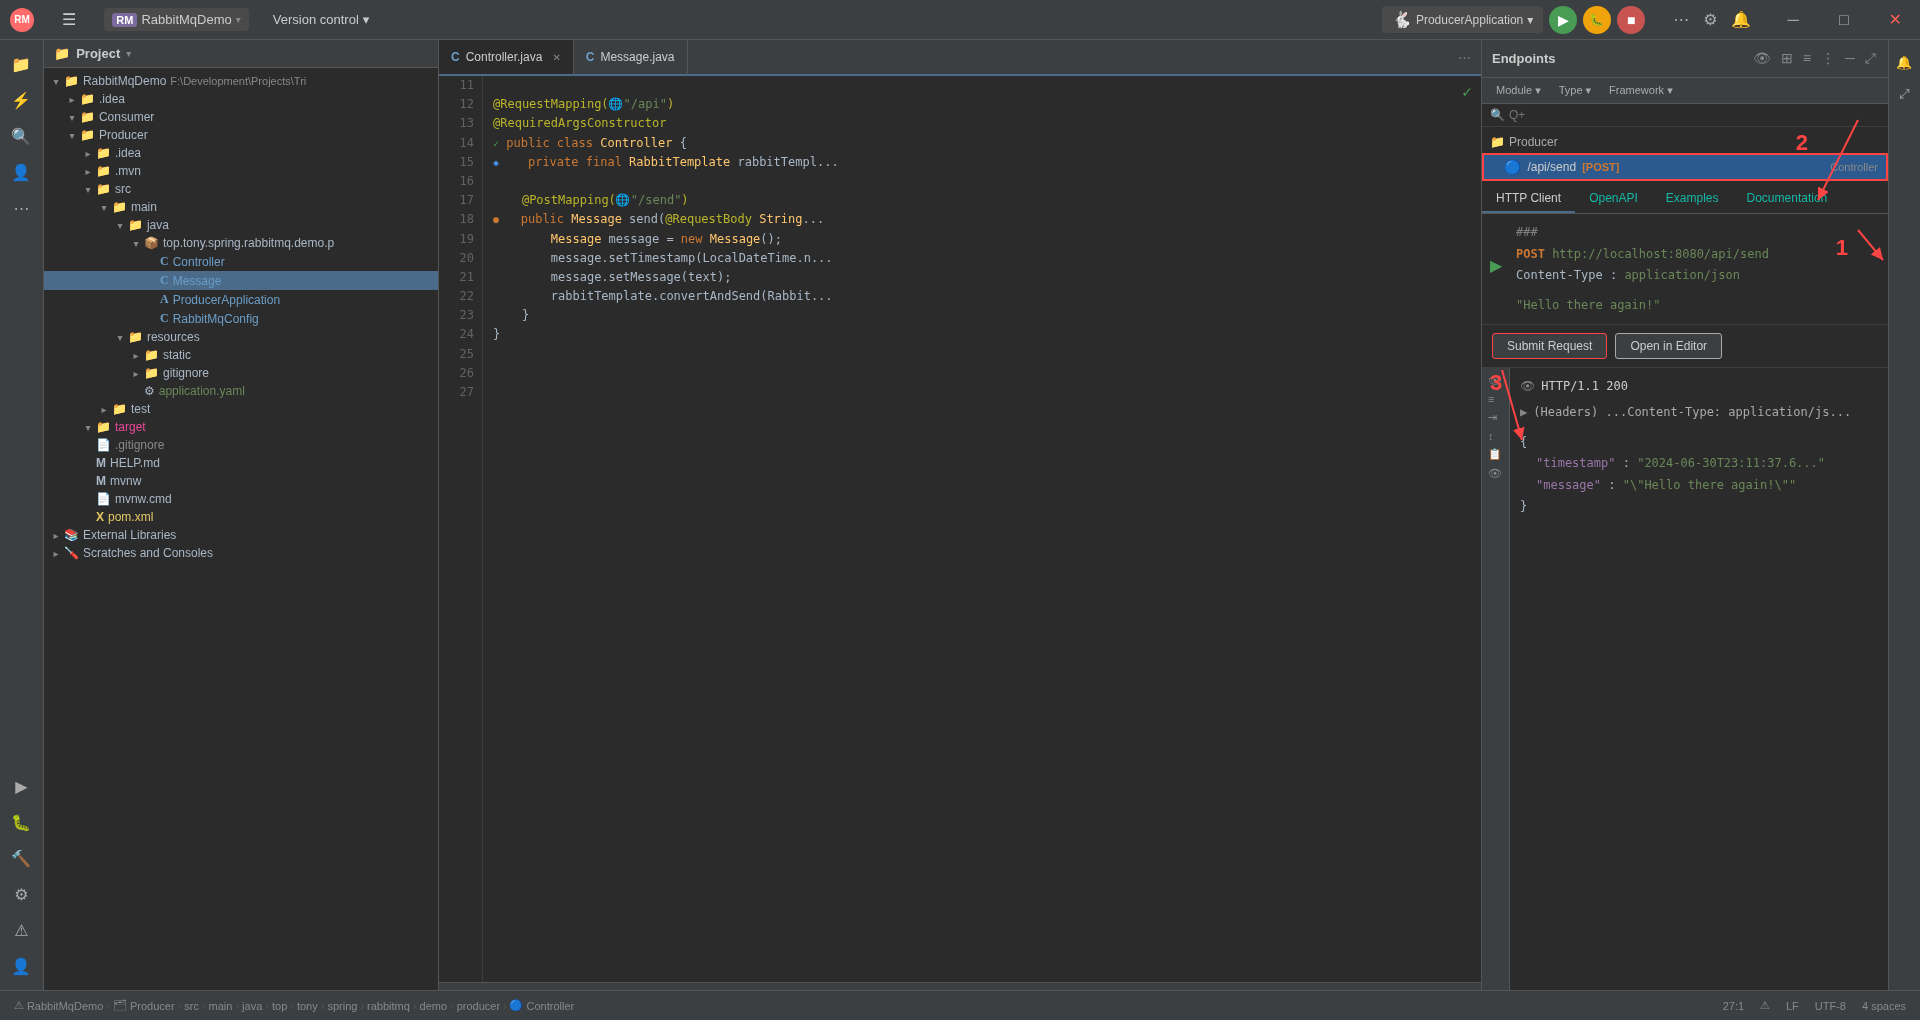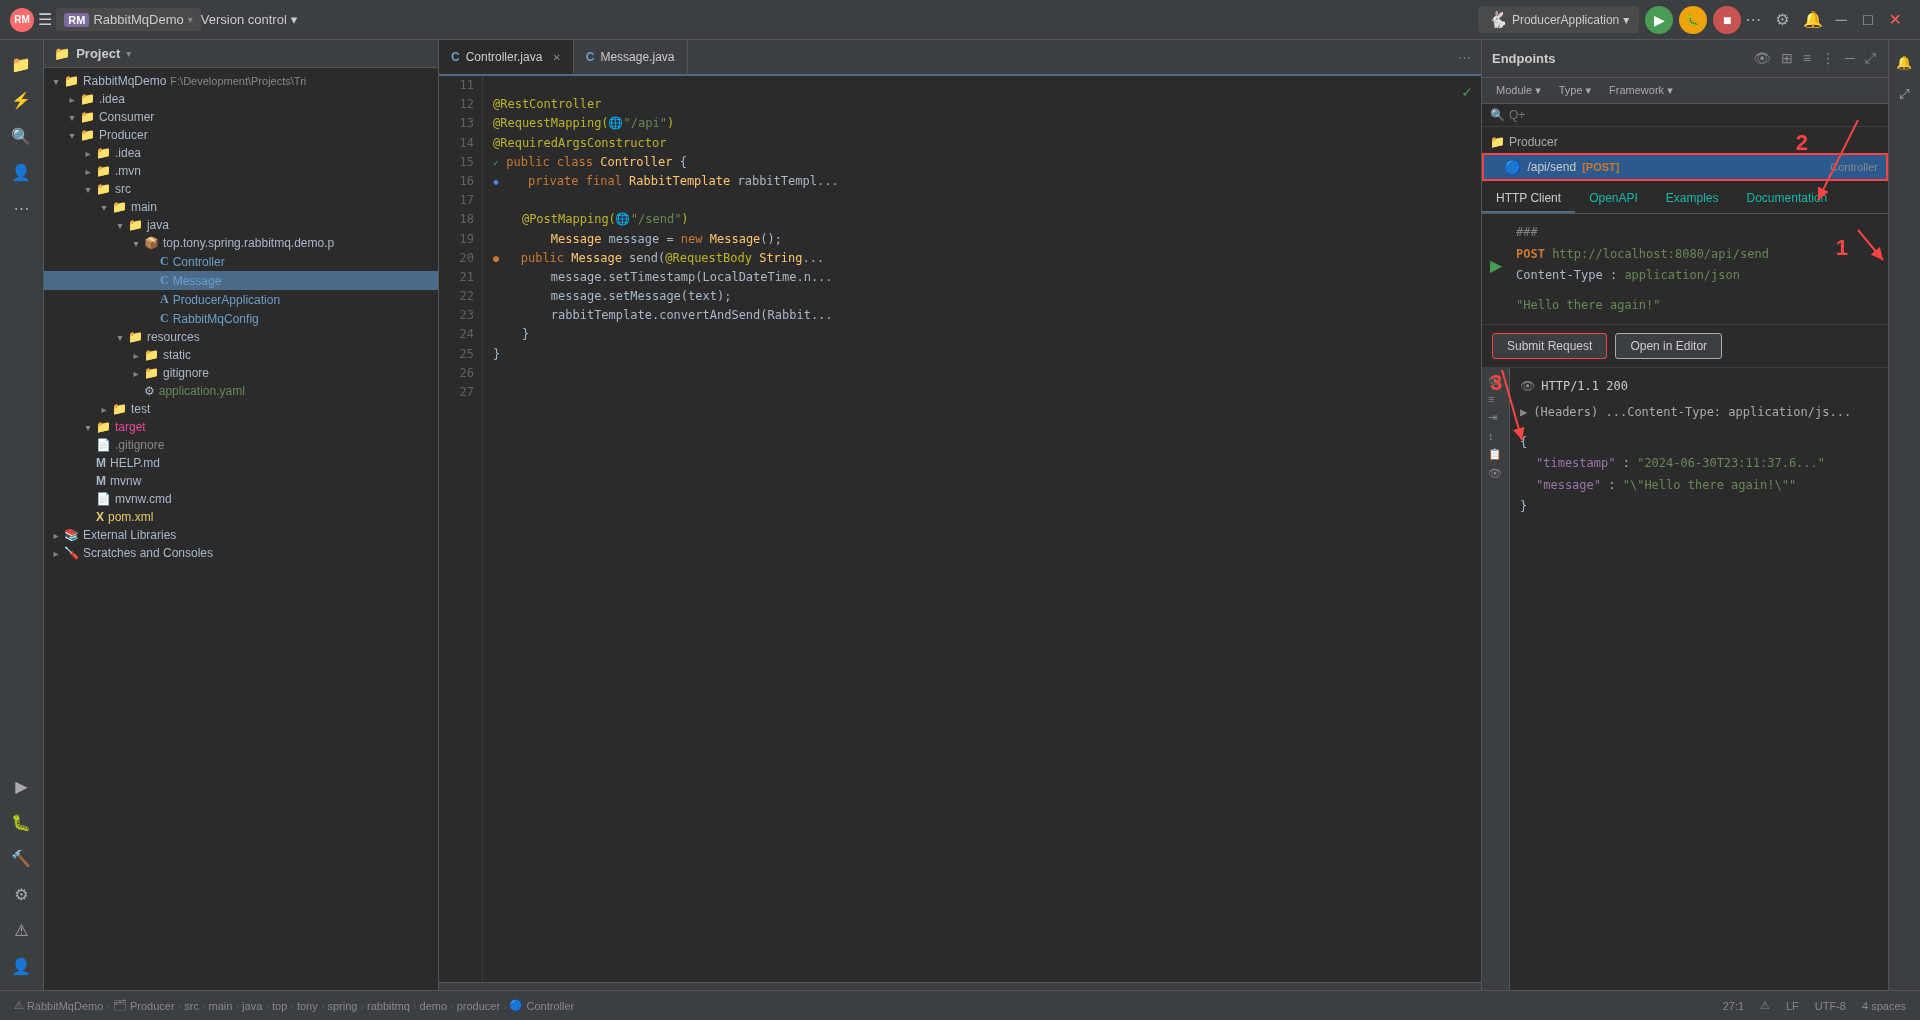--- a/index.html
+++ b/index.html
@@ -13,21 +13,21 @@
       font-size: 13px;
     }
 
     
     .title-bar {
       display: flex;
       align-items: center;
       background: #3c3f41;
       height: 40px;
       padding: 4px 10px;
-      gap: 0;
+      gap: 24px;
       border-bottom: 1px solid #555;
     }
     .title-bar-logo {
       width: 24px;
       height: 24px;
       background: #ff6b6b;
       border-radius: 50%;
       display: flex; align-items: center; justify-content: center;
       font-size: 10px; color: white; font-weight: bold;
     }
@@ -792,29 +792,28 @@
           <div>21</div>
           <div>22</div>
           <div>23</div>
           <div>24</div>
           <div>25</div>
           <div>26</div>
           <div>27</div>
         </div>
         <div class="code-lines">
           <div class="code-line">&nbsp;</div>
-          <div class="code-line"><span class="annotation">@RestController</span></div>
           <div class="code-line"><span class="annotation">@RequestMapping(</span><span style="color:#aaa">🌐</span><span class="string">"/api"</span><span class="annotation">)</span></div>
           <div class="code-line"><span class="annotation">@RequiredArgsConstructor</span></div>
           <div class="code-line"><span style="color:#499c54;font-size:10px">✓</span> <span class="kw">public </span><span class="kw">class </span><span class="class-name">Controller</span><span> {</span></div>
           <div class="code-line"><span style="color:#4a9eff;font-size:10px">◈</span> &nbsp;&nbsp;&nbsp;<span class="kw">private </span><span class="kw">final </span><span class="class-name">RabbitTemplate</span><span> rabbitTempl...</span></div>
           <div class="code-line">&nbsp;</div>
           <div class="code-line">&nbsp;&nbsp;&nbsp;&nbsp;<span class="annotation">@PostMapping(</span><span>🌐</span><span class="string">"/send"</span><span class="annotation">)</span></div>
+          <div class="code-line"><span style="color:#cc7832;font-size:10px">●</span> &nbsp;&nbsp;<span class="kw">public </span><span class="class-name">Message</span><span> send(</span><span class="annotation">@RequestBody </span><span class="class-name">String</span><span>...</span></div>
           <div class="code-line">&nbsp;&nbsp;&nbsp;&nbsp;&nbsp;&nbsp;&nbsp;&nbsp;<span class="class-name">Message</span><span> message = </span><span class="kw">new </span><span class="class-name">Message</span><span>();</span></div>
-          <div class="code-line"><span style="color:#cc7832;font-size:10px">●</span> &nbsp;&nbsp;<span class="kw">public </span><span class="class-name">Message</span><span> send(</span><span class="annotation">@RequestBody </span><span class="class-name">String</span><span>...</span></div>
           <div class="code-line">&nbsp;&nbsp;&nbsp;&nbsp;&nbsp;&nbsp;&nbsp;&nbsp;<span>message.setTimestamp(LocalDateTime.n...</span></div>
           <div class="code-line">&nbsp;&nbsp;&nbsp;&nbsp;&nbsp;&nbsp;&nbsp;&nbsp;<span>message.setMessage(text);</span></div>
           <div class="code-line">&nbsp;&nbsp;&nbsp;&nbsp;&nbsp;&nbsp;&nbsp;&nbsp;<span>rabbitTemplate.convertAndSend(Rabbit...</span></div>
           <div class="code-line">&nbsp;&nbsp;&nbsp;&nbsp;<span>}</span></div>
           <div class="code-line"><span>}</span></div>
           <div class="code-line">&nbsp;</div>
         </div>
 
         <div style="position:absolute; right:8px; top:8px; color:#499c54; font-size:14px">✓</div>
       </div>

